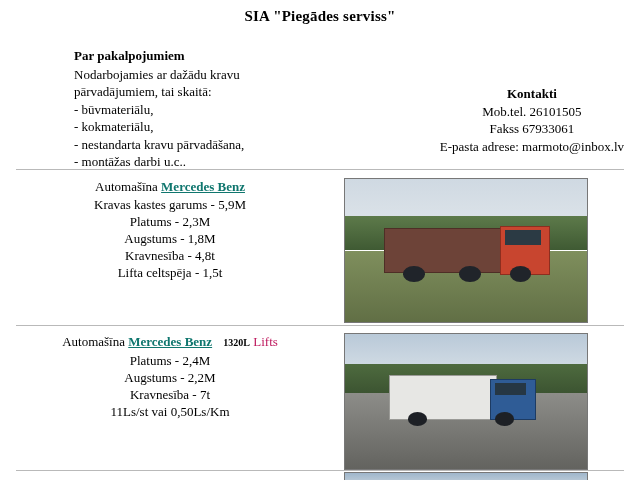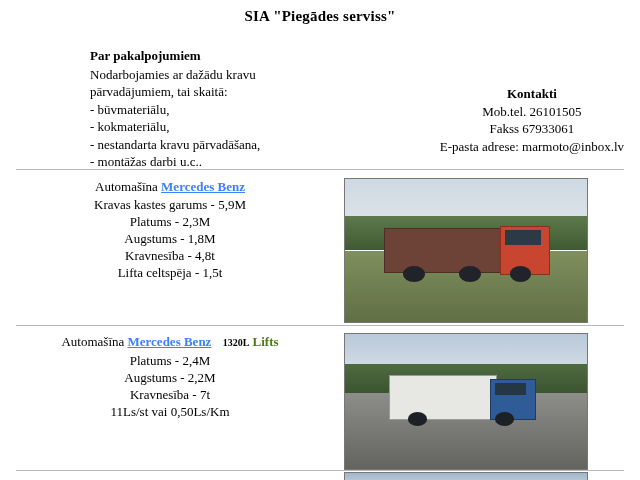--- a/index.html
+++ b/index.html
@@ -31,21 +31,21 @@
   }
 
   
   .intro {
     position: relative;
     margin-top: 22px;
     height: 115px;
   }
   .services {
     position: absolute;
-    left: 90px;
+    left: 74px;
     top: 0;
     width: 260px;
     line-height: 17.5px;
     font-size: 13px;
   }
   .services .head {
     font-weight: bold;
     margin-bottom: 1px;
   }
   .services .line {
@@ -86,33 +86,33 @@
     left: 0;
     width: 340px;
     text-align: center;
     line-height: 17px;
     font-size: 13px;
   }
   .row .specs .model {
     margin-bottom: 1px;
   }
   .row .specs .model a {
-    color: #3b82f6;
+    color: #0f766e;
     text-decoration: underline;
     font-weight: bold;
   }
   .row .specs .model .small {
     font-size: 10px;
     font-weight: bold;
     color: #000000;
     margin-left: 8px;
   }
   .row .specs .model .lifts {
-    font-weight: bold;
-    color: #4d7c0f;
+    font-weight: normal;
+    color: #be185d;
   }
   .row .photo {
     position: absolute;
     left: 344px;
     width: 244px;
     border: 1px solid #777777;
     box-sizing: border-box;
     overflow: hidden;
   }
 

